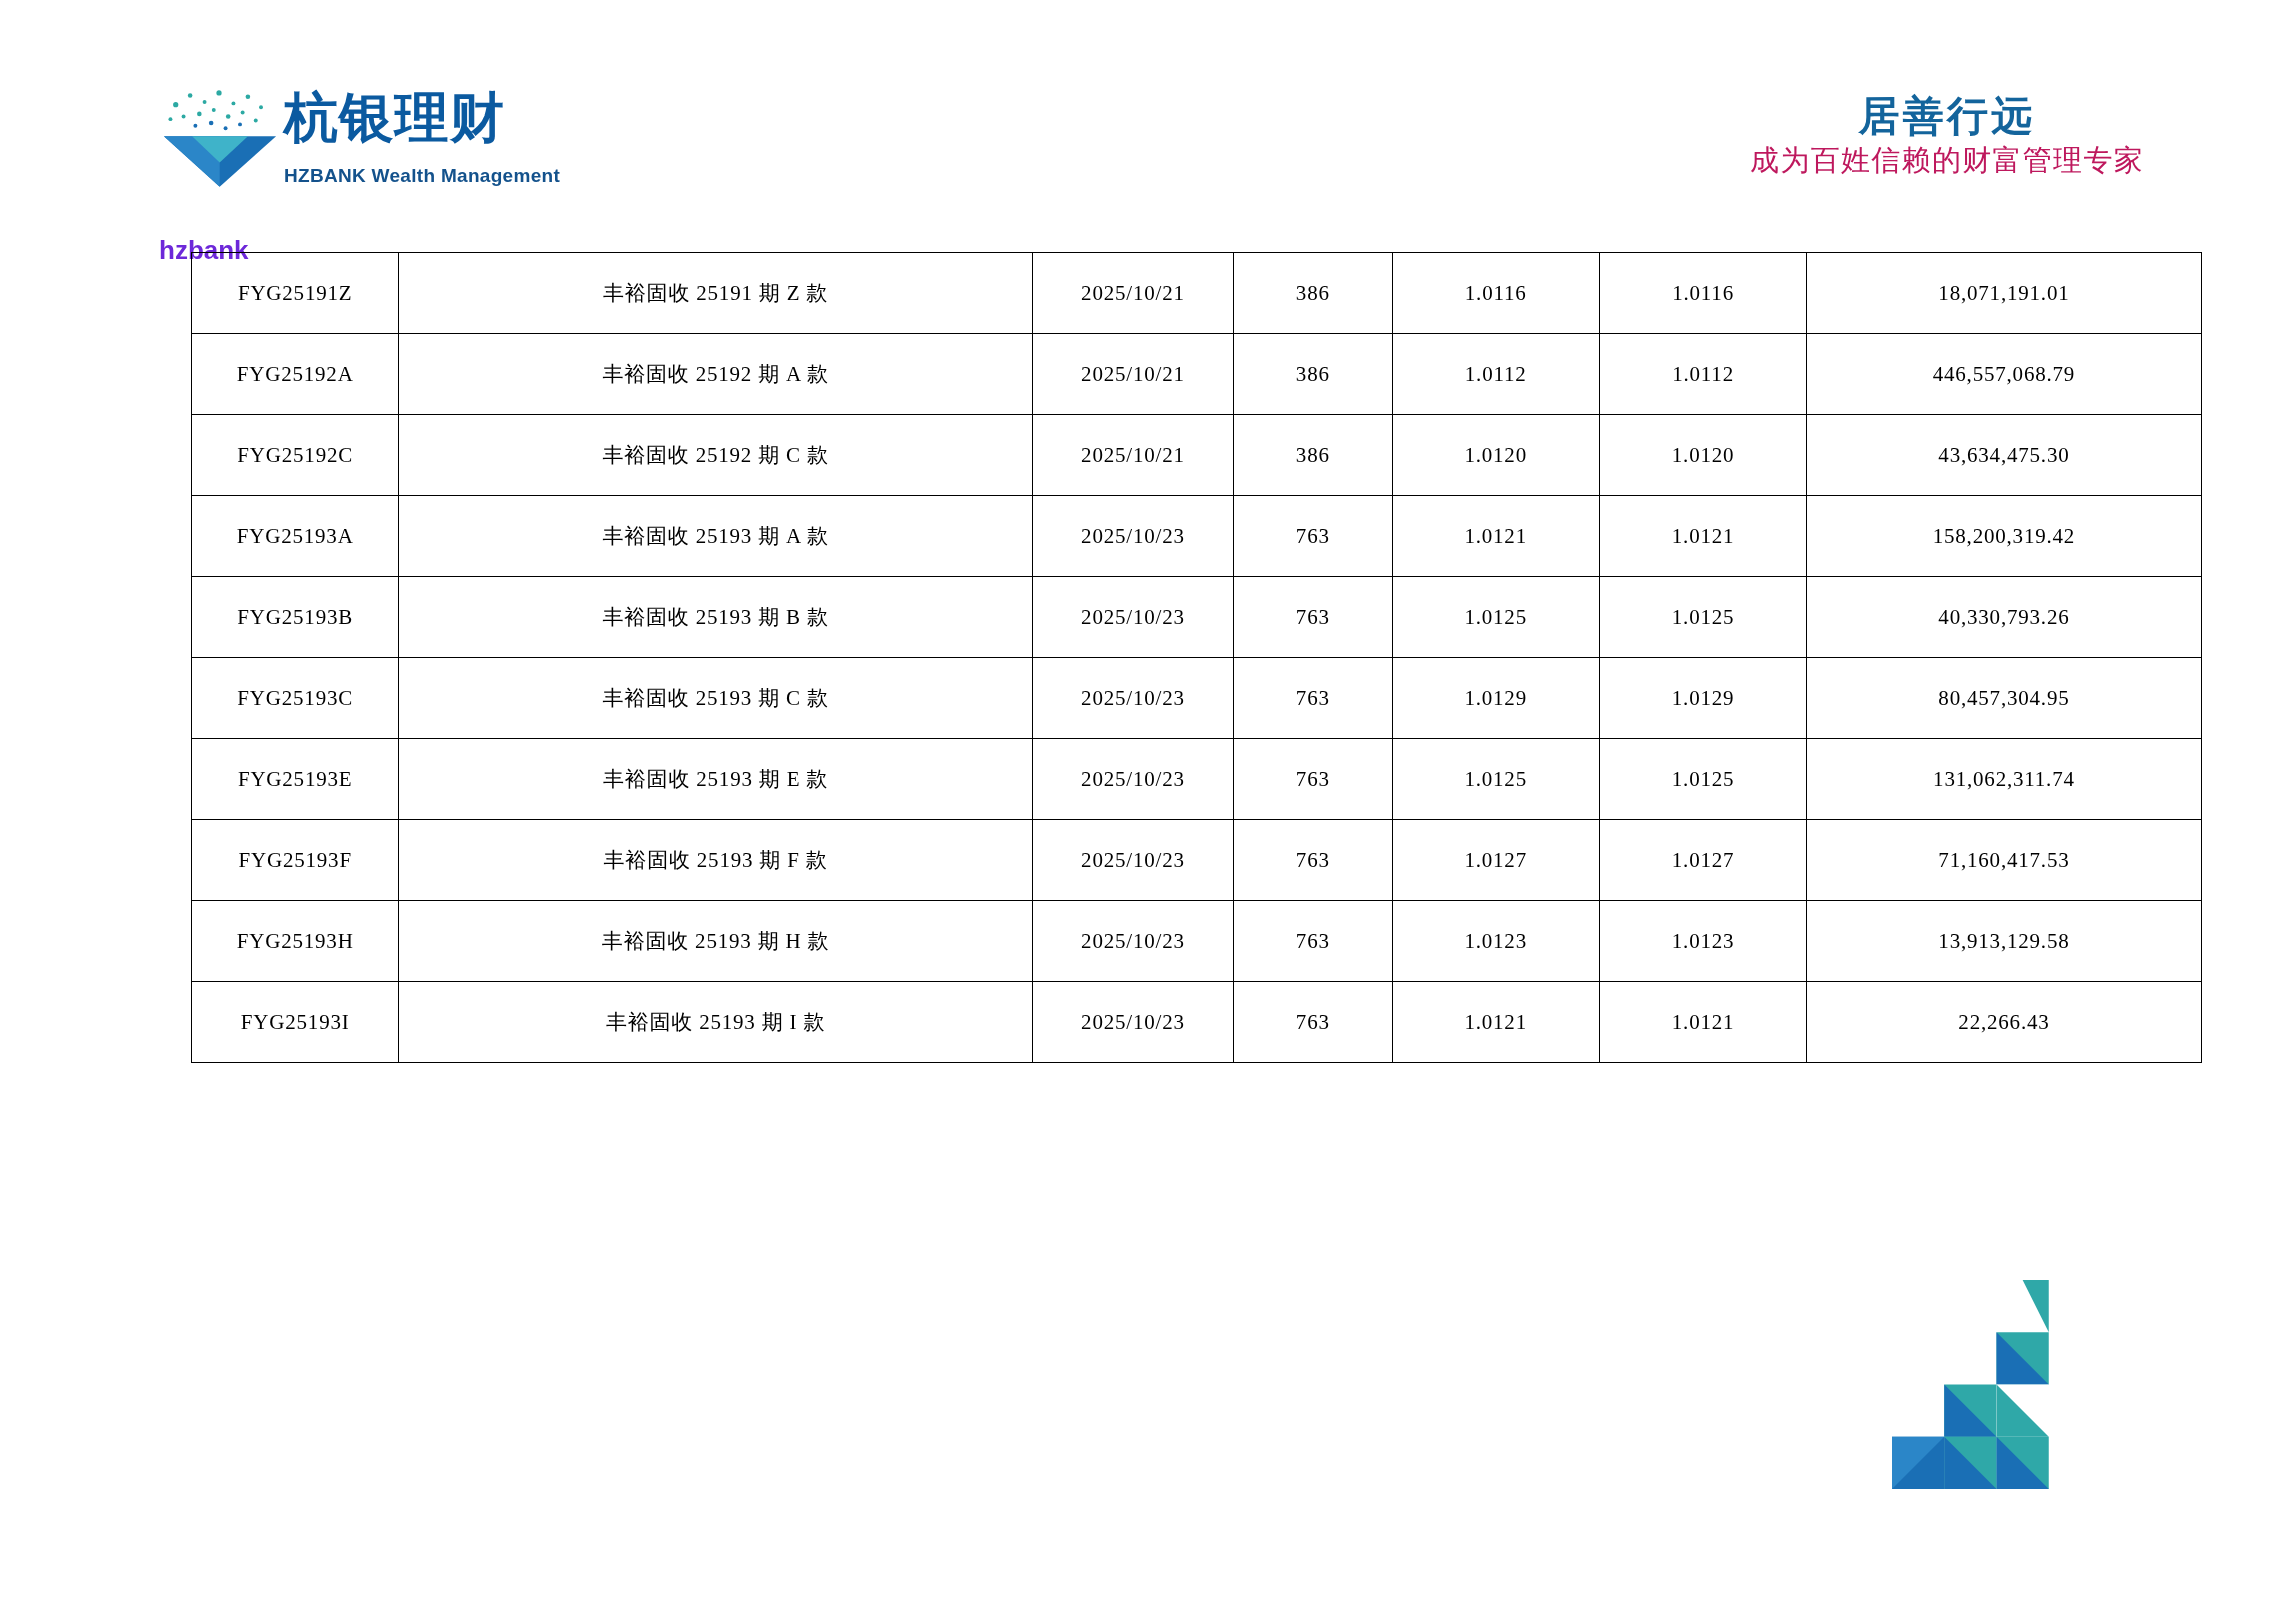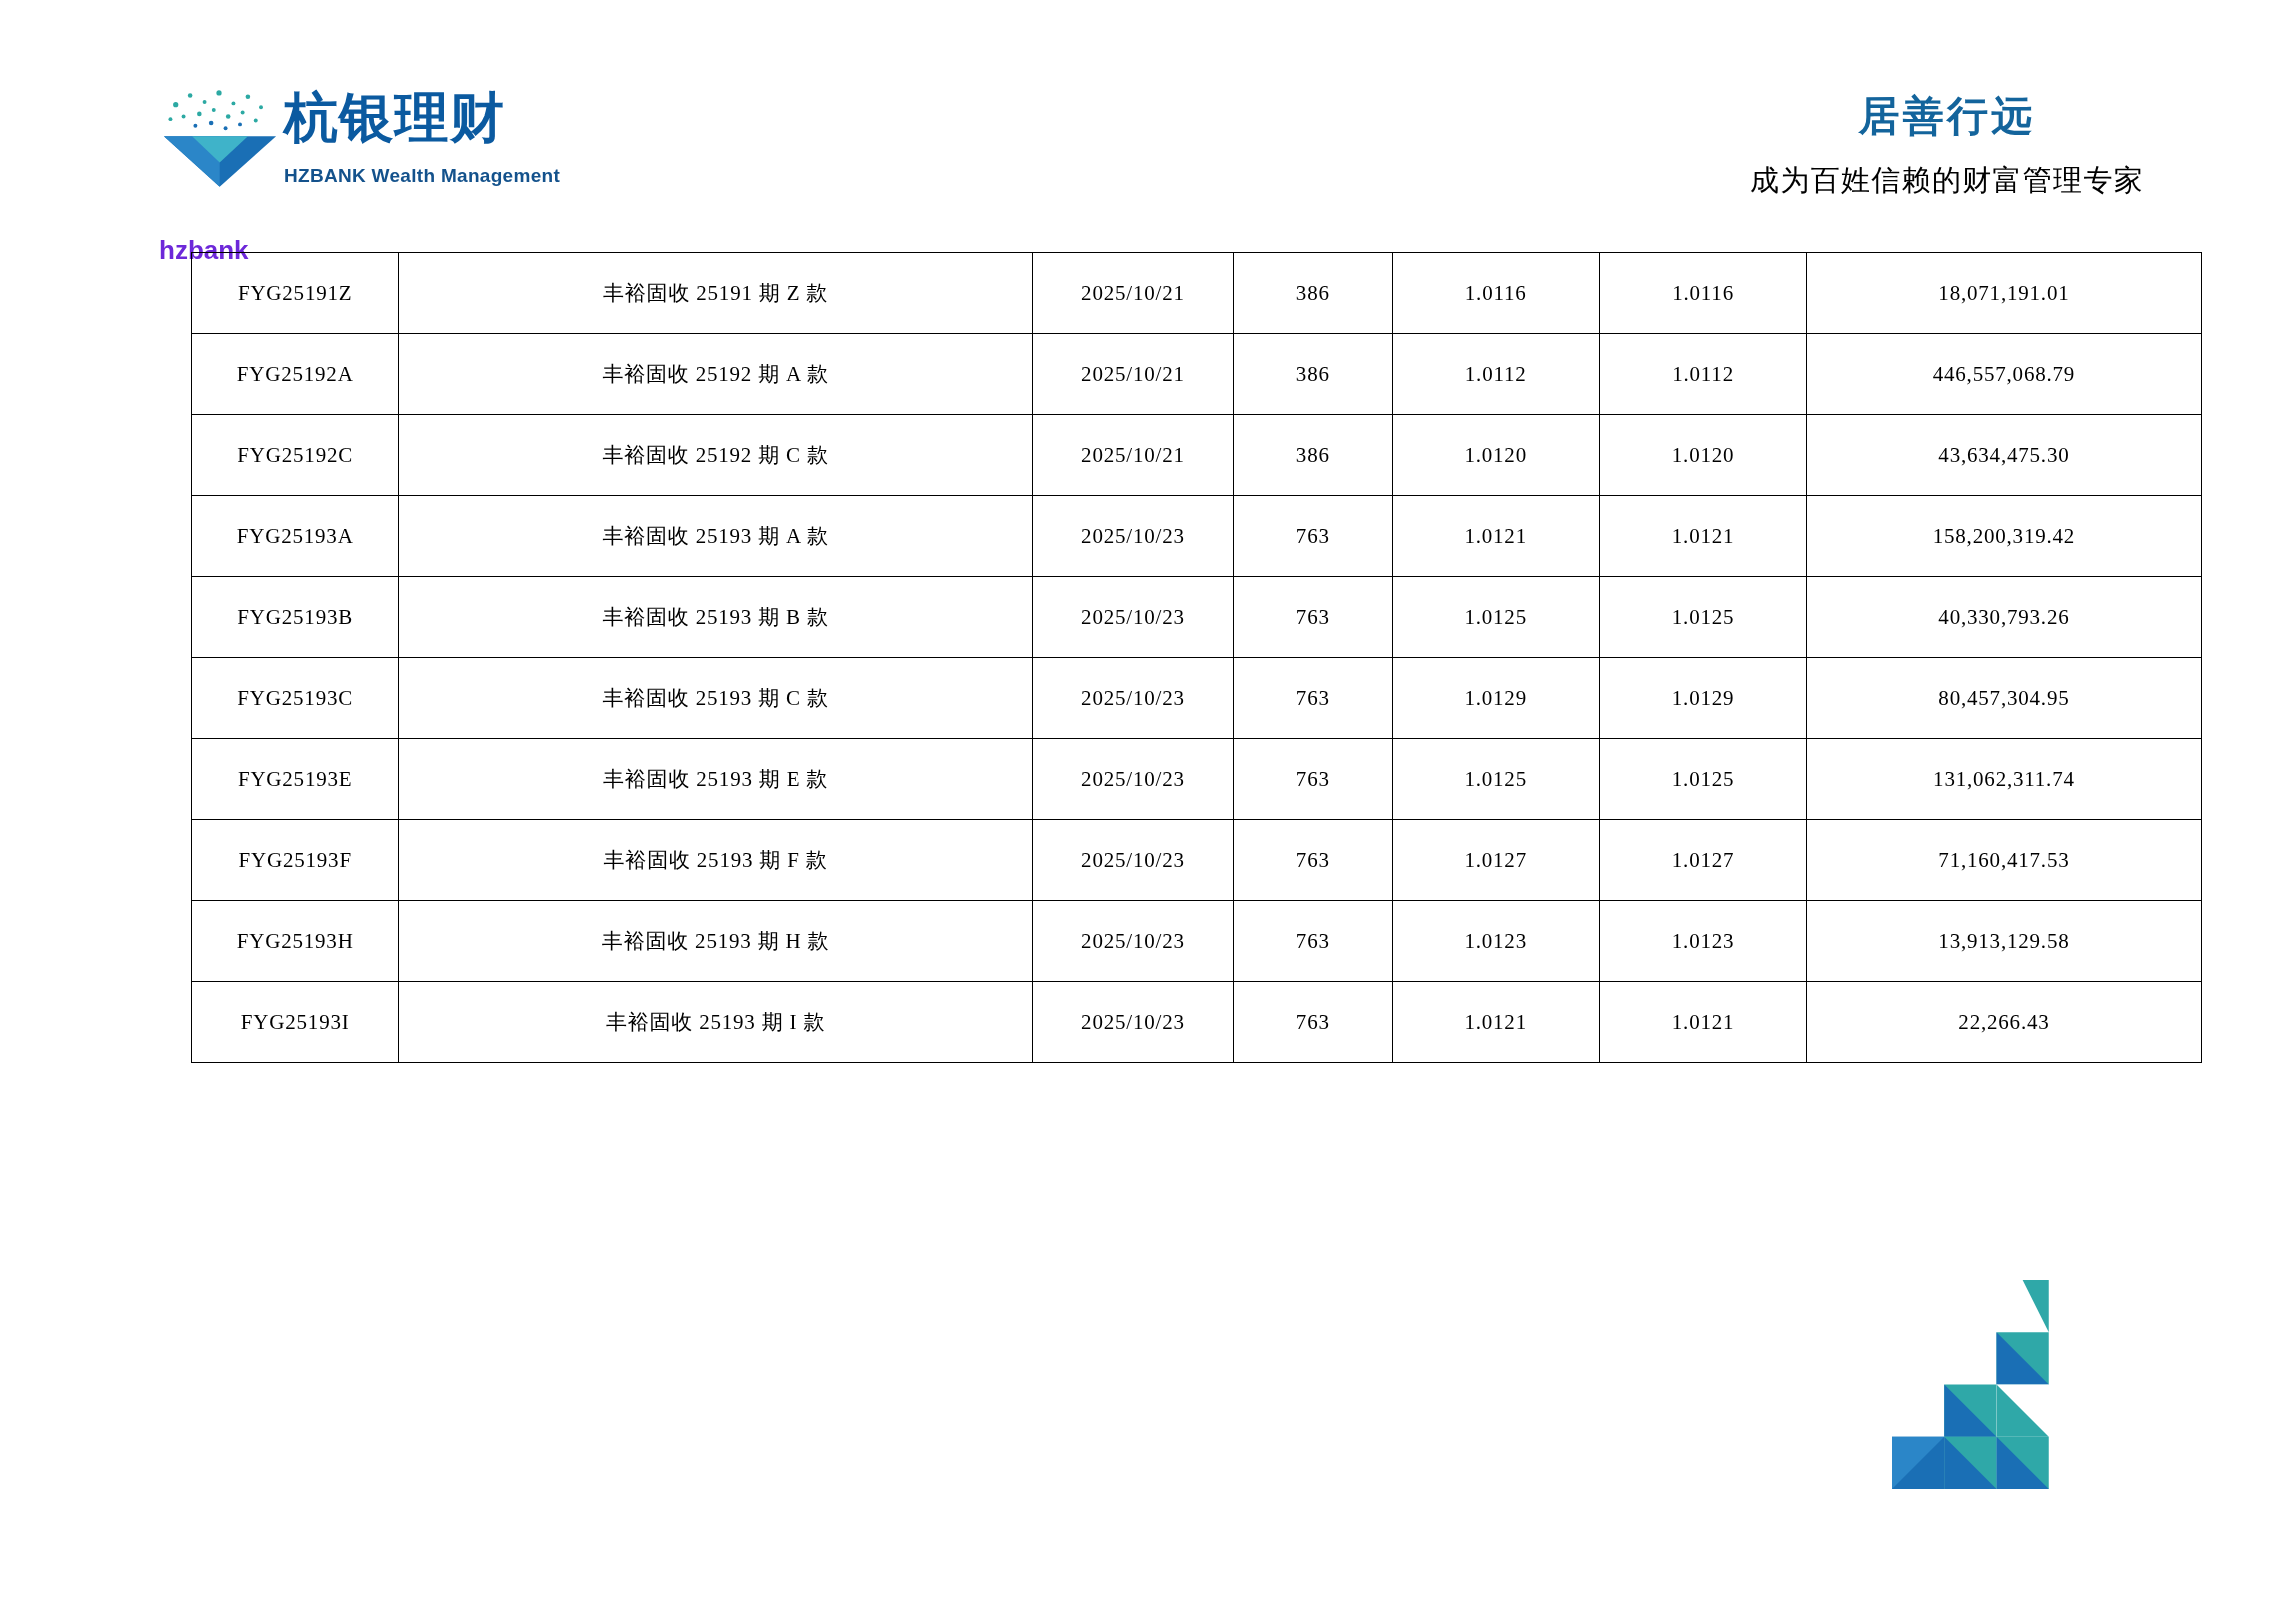--- a/index.html
+++ b/index.html
@@ -82,23 +82,23 @@
     font-family: "Liberation Sans", sans-serif;
     font-weight: bold;
     font-size: 41px;
     color: #13649c;
     letter-spacing: 3.3px;
     line-height: 1.1;
   }
   .slogan-sub {
     font-family: "Liberation Sans", sans-serif;
     font-size: 29px;
-    color: #000000;
+    color: #be185d;
     letter-spacing: 1.3px;
-    margin-top: 26px;
+    margin-top: 6px;
     line-height: 1.1;
   }
 
   
   .table-wrap {
     position: absolute;
     left: 191px;
     top: 252px;
     width: 1931px;
   }

